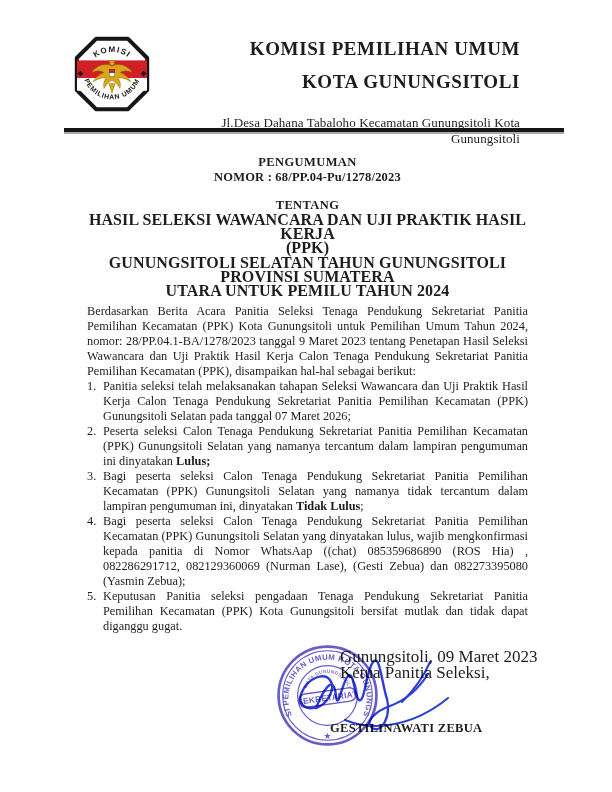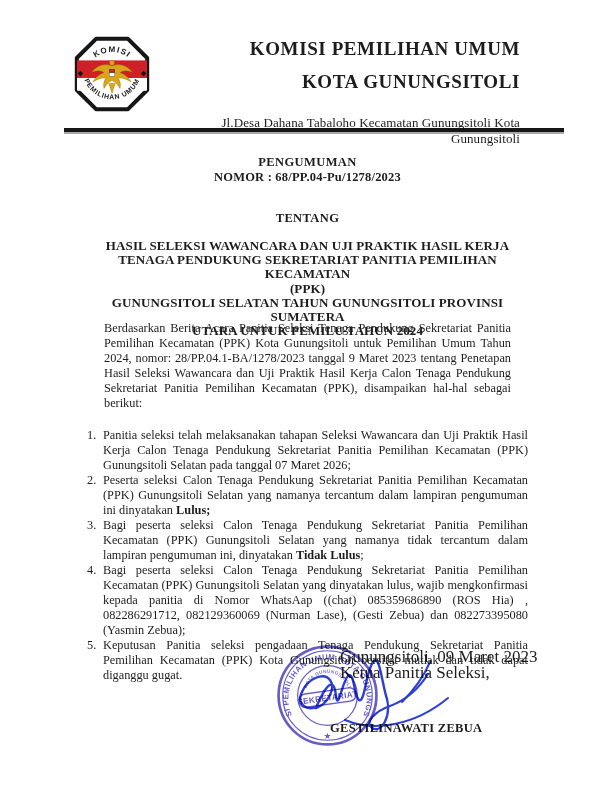--- a/index.html
+++ b/index.html
@@ -12,26 +12,26 @@
   .header-text{position:absolute;left:150px;right:92px;top:38px;text-align:right;}
   .org-line1,.org-line2{font-size:19px;font-weight:bold;letter-spacing:.6px;line-height:22px;}
   .org-line2{margin-top:11px;}
   .address{font-size:13px;margin-top:22px;letter-spacing:.1px;}
   .header-rule{position:absolute;top:128px;left:64px;right:48px;height:4px;
     background:var(--color-rule);border-bottom:2px solid #a9a9a9;}
   
   .doc-head{position:absolute;left:87px;right:84px;top:155px;text-align:center;font-weight:bold;}
   .doc-type{font-size:12.5px;line-height:15px;letter-spacing:.4px;}
   .doc-number{font-size:12.5px;line-height:15px;letter-spacing:.2px;}
-  .doc-about{font-size:12.5px;line-height:15px;margin-top:26px;letter-spacing:.4px;text-align:center;}
-  .doc-subject{margin-top:13px;font-size:13px;}
+  .doc-about{font-size:12.5px;line-height:15px;margin-top:13px;letter-spacing:.4px;text-align:center;}
+  .doc-subject{font-size:16px;}
   .doc-subject div{line-height:14.2px;letter-spacing:.1px;}
   
   .doc-body{position:absolute;left:87px;right:84px;top:304px;font-size:12.3px;line-height:15px;text-align:justify;}
-  .intro{margin:17px;}
+  .intro{margin:0;}
   .announcement-list{list-style:none;margin:0;padding:0;}
   .announcement-list li{position:relative;padding-left:16px;}
   .item-number{position:absolute;left:0;top:0;}
   .seg-bold{font-weight:bold;}
   
   .sig-meta{position:absolute;left:340px;top:649px;font-size:17px;line-height:16px;}
   .sig-name{position:absolute;left:330px;top:721px;font-size:12.5px;font-weight:bold;letter-spacing:.3px;}
   .stamp{position:absolute;left:276px;top:644px;width:103px;height:103px;mix-blend-mode:multiply;opacity:.92;}
   .signature-svg{position:absolute;left:290px;top:650px;width:180px;height:95px;mix-blend-mode:multiply;}
   
@@ -91,21 +91,20 @@
   </div>
 
   <div class="header-rule"></div>
 
   <div class="doc-head">
     <div class="doc-type">PENGUMUMAN</div>
     <div class="doc-number">NOMOR : 68/PP.04-Pu/1278/2023</div>
     <div class="doc-about">TENTANG</div>
     <div class="doc-subject">
         <div>HASIL SELEKSI  WAWANCARA DAN UJI PRAKTIK HASIL KERJA</div>
-        <div>TENAGA PENDUKUNG SEKRETARIAT PANITIA PEMILIHAN KECAMATAN</div>
         <div>(PPK)</div>
         <div>GUNUNGSITOLI SELATAN TAHUN GUNUNGSITOLI PROVINSI SUMATERA</div>
         <div>UTARA UNTUK PEMILU TAHUN 2024</div>
       </div>
   </div>
 
   <div class="doc-body">
     <p class="intro">Berdasarkan Berita Acara Panitia Seleksi Tenaga Pendukung Sekretariat Panitia Pemilihan Kecamatan (PPK) Kota Gunungsitoli untuk Pemilihan Umum Tahun 2024, nomor: 28/PP.04.1-BA/1278/2023 tanggal 9 Maret 2023 tentang Penetapan Hasil Seleksi Wawancara dan Uji Praktik Hasil Kerja Calon Tenaga Pendukung Sekretariat Panitia Pemilihan Kecamatan (PPK), disampaikan hal-hal sebagai berikut:</p>
     <ol class="announcement-list">
         <li><span class="item-number">1.</span><span class="seg">Panitia seleksi telah melaksanakan tahapan Seleksi Wawancara dan Uji Praktik Hasil Kerja Calon Tenaga Pendukung Sekretariat Panitia Pemilihan Kecamatan (PPK) Gunungsitoli Selatan pada tanggal 07 Maret 2026;</span></li>

